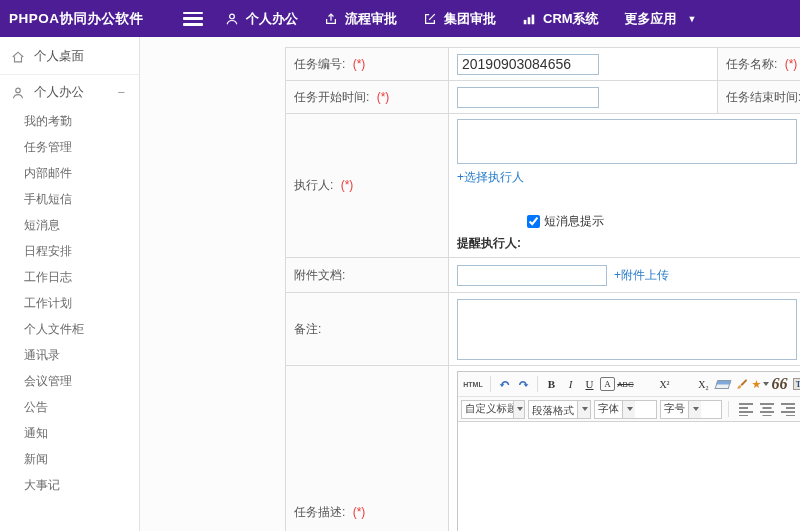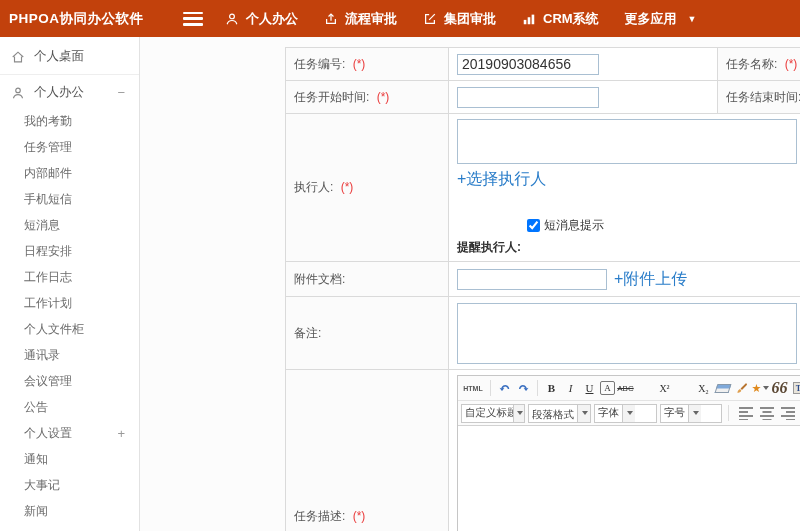--- a/index.html
+++ b/index.html
@@ -1,20 +1,20 @@
 <!DOCTYPE html>
 <html><head>
 <meta charset="utf-8">
 <style>
   * { box-sizing: border-box; margin:0; padding:0; }
   html,body { width:800px; height:531px; overflow:hidden; background:#fff;
     font-family:"Liberation Sans","DejaVu Sans",sans-serif; }
 
   
-  .topbar { height:37px; background:#c2410c; display:flex; align-items:center; color:#fff; }
+  .topbar { height:37px; background:#4c1d95; display:flex; align-items:center; color:#fff; }
   .logo { width:183px; padding-left:9px; font-size:13.5px; font-weight:bold; letter-spacing:.5px; white-space:nowrap; }
   .hamburger { width:20px; height:14px; display:flex; flex-direction:column; justify-content:space-between; cursor:pointer; }
   .hamburger span { display:block; height:2.5px; background:#fff; border-radius:1px; }
   .topnav { display:flex; align-items:center; margin-left:22px; }
   .nav-item { display:flex; align-items:center; gap:7px; margin-right:26px; font-size:13px; font-weight:bold; cursor:pointer; white-space:nowrap; }
   .nav-item svg { display:block; }
   .nav-caret { font-size:9px; margin-left:4px; }
 
   
   .layout { display:flex; height:508px; }
@@ -39,21 +39,21 @@
   table.form td { border:1px solid #dadada; padding:5px 8px; vertical-align:middle; }
   td.lbl { background:#fbfbfb; }
   .req { color:#ea3b3b; margin-left:4px; }
   .ipt { height:21px; border:1px solid #a9bfd2; padding:1px 4px; font-size:13px; font-family:"Liberation Sans","DejaVu Sans",sans-serif; color:#333; }
   .ipt.w-num { width:142px; font-size:14px; }
   .ipt.w-date { width:142px; }
   .ipt.w-att { width:150px; }
   textarea.ta { border:1px solid #abc0d2; width:340px; font-size:12px; resize:none; display:block; background:#fff; }
   .ta-exec { height:45px; }
   .ta-remark { height:61px; }
-  a.flink { color:#2a7dc9; text-decoration:none; font-size:16px; }
+  a.flink { color:#2a7dc9; text-decoration:none; font-size:12px; }
   .exec-links { margin-top:5px; }
   .remind-line { margin-top:4px; display:flex; align-items:center; font-size:12px; color:#333; }
   .remind-lbl { font-weight:bold; margin-right:6px;margin-top:45px; }
   .remind-line input { margin:0 4px 0 0; }
   .att-line { display:flex; align-items:center; gap:7px; }
 
   
   .editor { width:345px; border:1px solid #c6c6c6; background:#fff; }
   .tb { display:flex; align-items:center; height:25px; background:#fbfbfb; padding:0 3px; gap:2px; overflow:hidden; }
   .tb1 { border-bottom:1px solid #e3e3e3; }
@@ -192,31 +192,27 @@
     <div class="side-item">
         <span>通讯录</span>
       </div>
     <div class="side-item">
         <span>会议管理</span>
       </div>
     <div class="side-item">
         <span>公告</span>
       </div>
     <div class="side-item">
-      <span>个人设置</span>
-      <span class="stoggle">+</span>
-    </div>
-    <div class="side-item">
         <span>通知</span>
       </div>
     <div class="side-item">
+        <span>新闻</span>
+      </div>
+    <div class="side-item">
         <span>大事记</span>
-      </div>
-    <div class="side-item">
-        <span>新闻</span>
       </div>
   </div>
 
   <div class="main">
 
     <div class="form-wrap">
       <table class="form">
         <colgroup>
             <col style="width:163px">
             <col style="width:269px">

